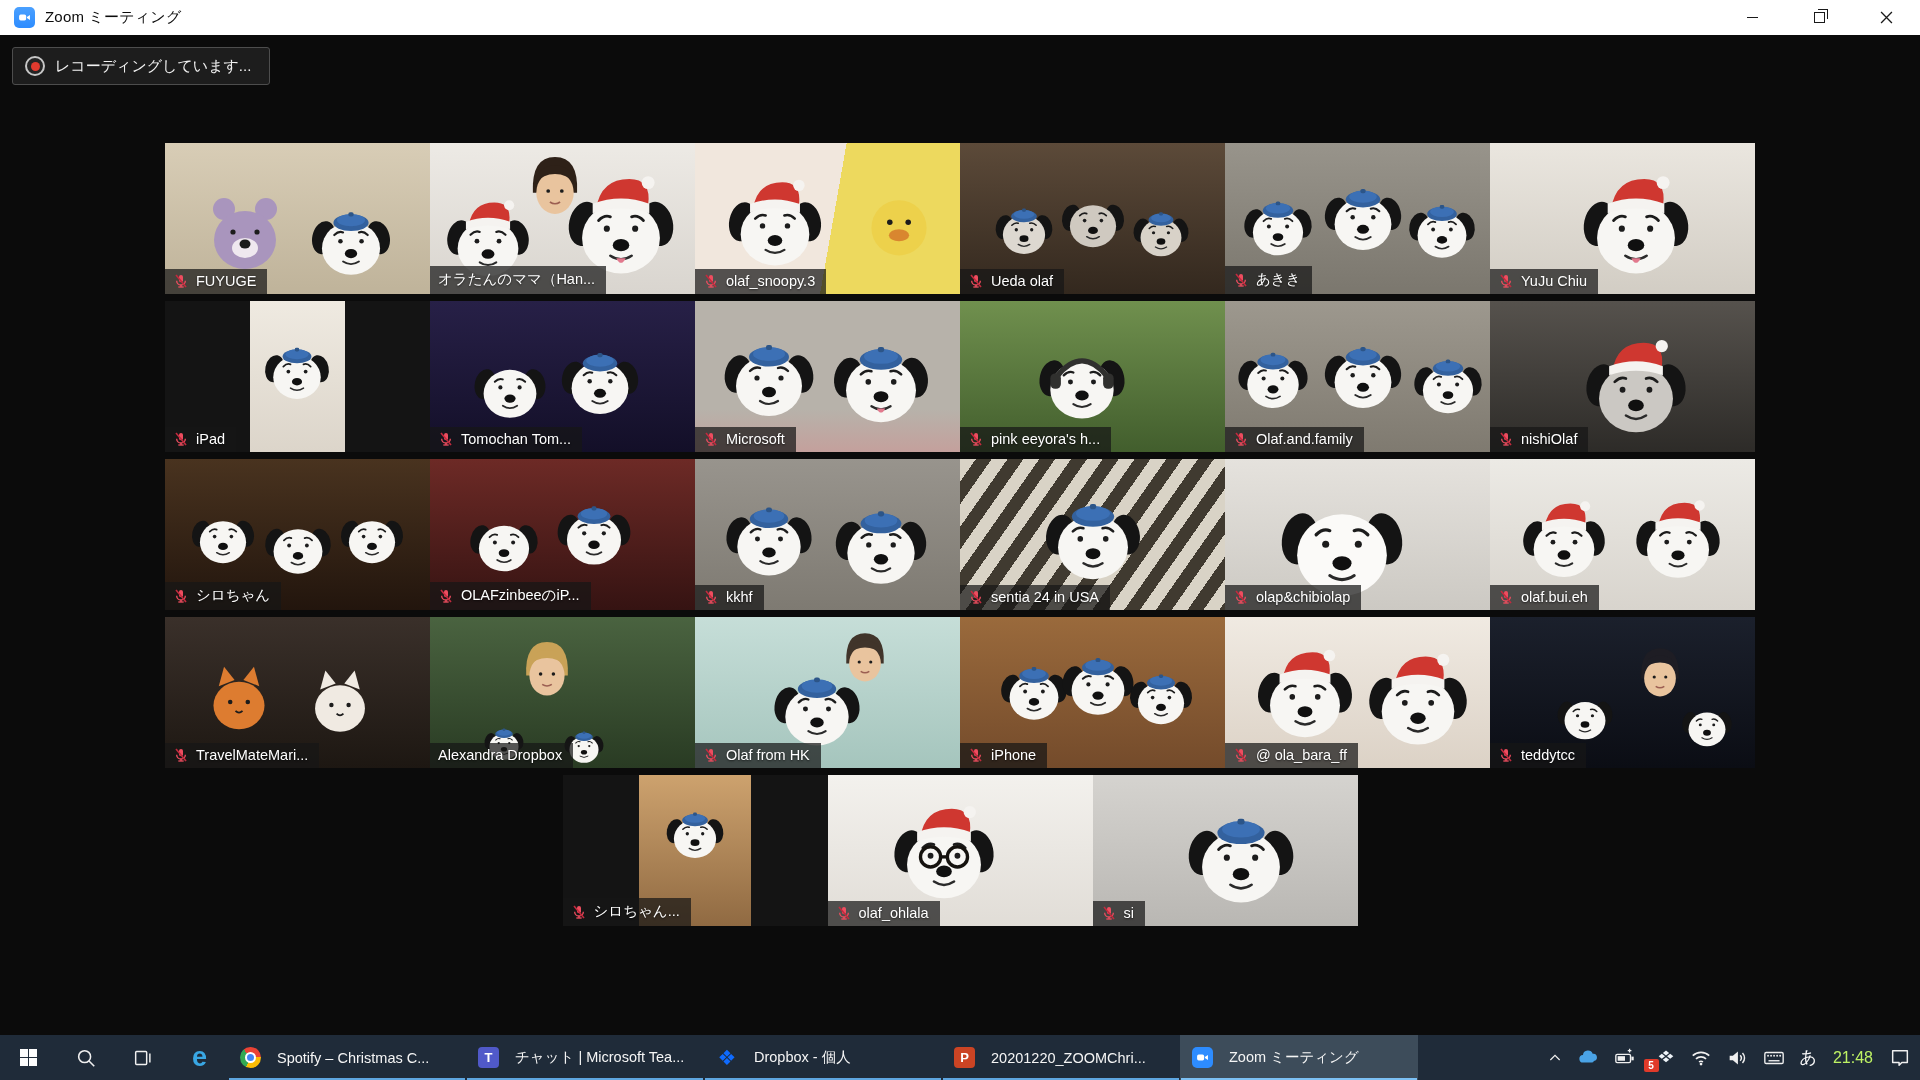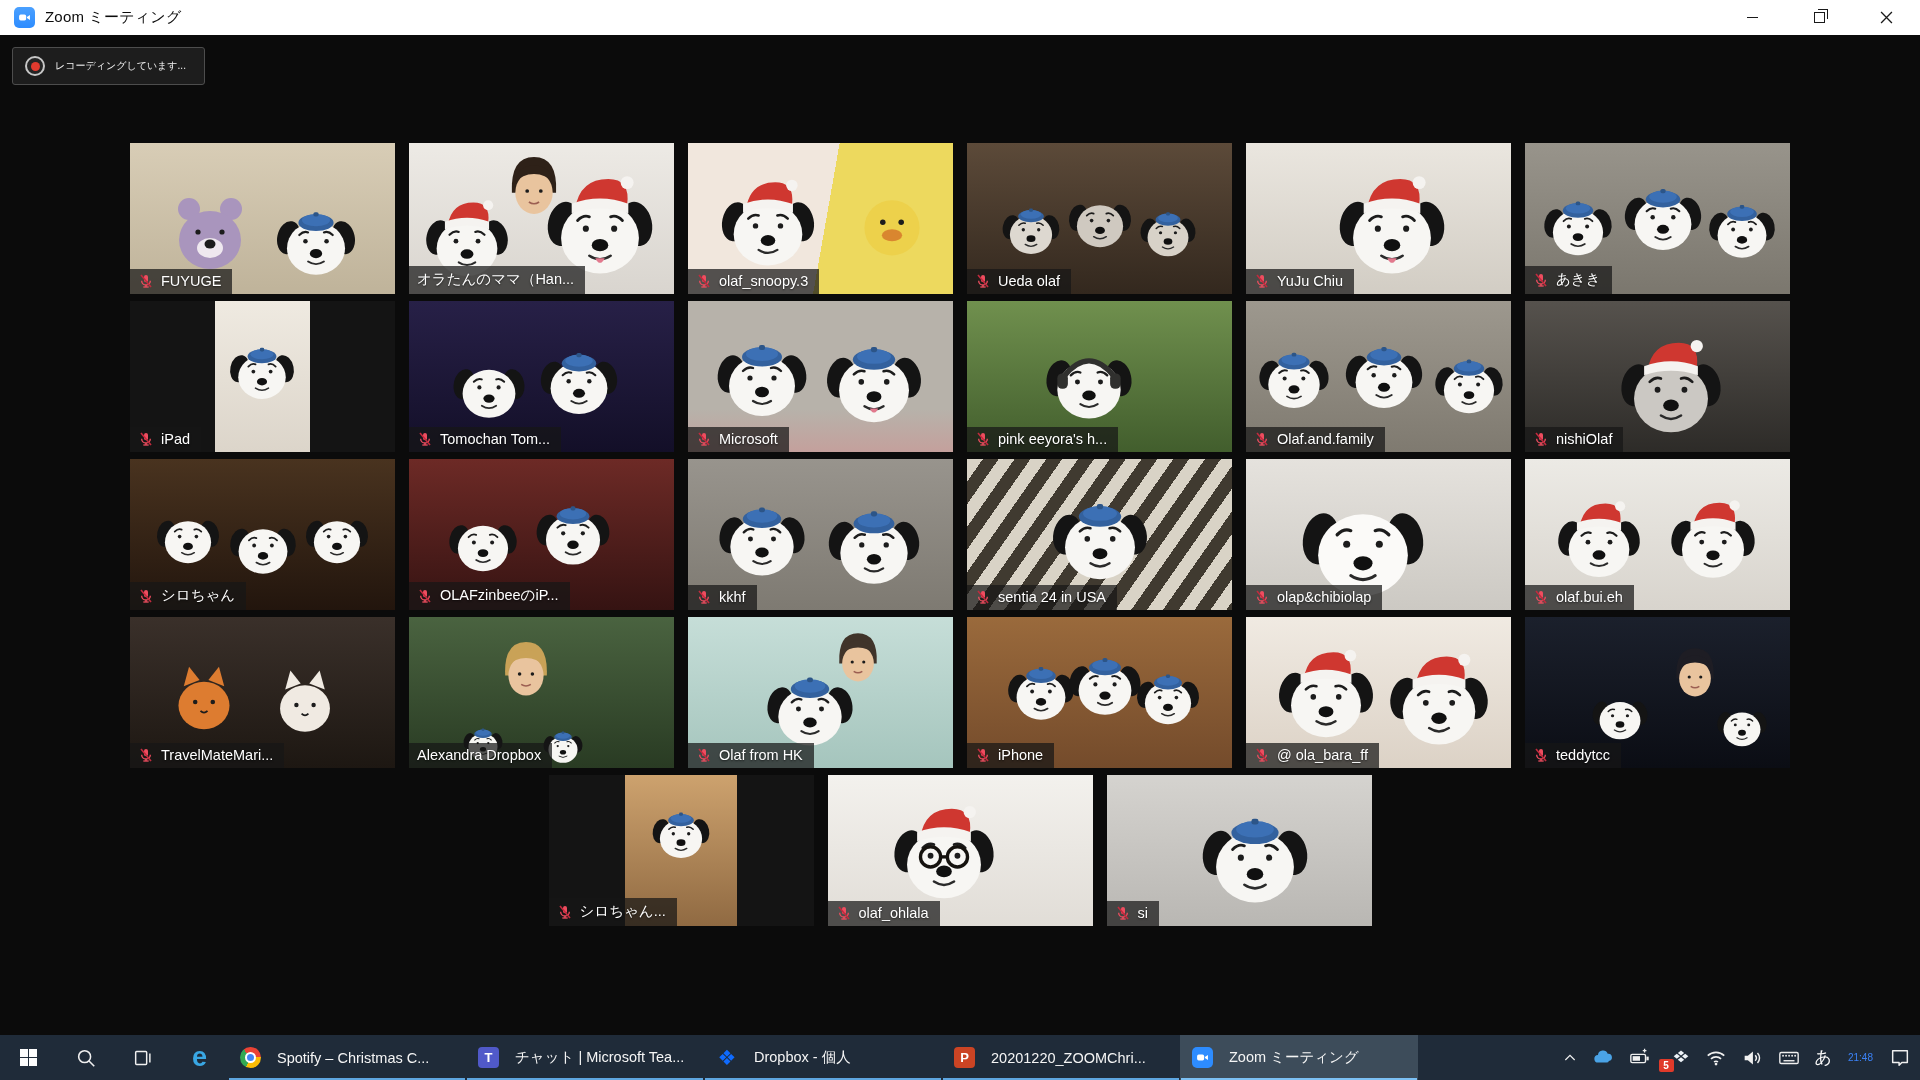--- a/index.html
+++ b/index.html
@@ -21,24 +21,24 @@
   .g-min{width:11px;height:1.5px;background:#1a1a1a;display:block;}
   .g-restore{width:9px;height:9px;border:1.3px solid #1a1a1a;position:relative;display:block;background:#fff;}
   .g-restore::before{content:"";position:absolute;top:-4px;left:2.5px;width:9px;height:9px;border:1.3px solid #1a1a1a;border-left:none;border-bottom:none;}
 
   
   .meeting{height:1000px;background:#0b0b0b;position:relative;flex:0 0 auto;}
   .recording{position:absolute;left:12px;top:12px;height:36px;display:inline-flex;align-items:center;gap:10px;
     padding:0 18px 0 12px;background:#1d1d1d;border:1px solid #4d4d4d;border-radius:3px;}
   .rec-dot{width:16px;height:16px;border-radius:50%;border:2px solid #c6c6c6;background:#242424;position:relative;}
   .rec-dot::after{content:"";position:absolute;inset:3.5px;border-radius:50%;background:#e03a2e;}
-  .recording span.lbl{color:#f2f2f2;font-size:10px;}
+  .recording span.lbl{color:#f2f2f2;font-size:15px;}
 
   .grid{padding-top:108px;display:flex;flex-direction:column;gap:7px;}
-  .vrow{display:flex;gap:14px;justify-content:center;}
+  .vrow{display:flex;gap:0;justify-content:center;}
   .tile{width:265px;height:151px;position:relative;background:#141414;overflow:hidden;flex:0 0 auto;}
   .tile.active{outline:3px solid #b9d24a;outline-offset:-3px;}
   .video{position:absolute;inset:0;overflow:hidden;}
   .video.pillar{position:relative;height:100%;margin:0 auto;}
   .plush{position:absolute;transform:translate(-50%,-50%);}
   .plush svg{display:block;width:100%;height:100%;}
 
   .nameplate{position:absolute;left:0;bottom:0;display:flex;align-items:center;gap:7px;
     background:rgba(22,22,22,.72);padding:4px 11px 5px 8px;max-width:100%;box-sizing:border-box;z-index:3;}
   .pname{color:#ffffff;font-size:14.5px;white-space:nowrap;text-shadow:0 1px 2px rgba(0,0,0,.6);}
@@ -64,21 +64,21 @@
   .ic-teams::after{content:"T";}
   .ic-dropbox{color:#0f6bff;font-size:21px;line-height:1;}
   .ic-dropbox::after{content:"❖";}
   .ic-ppt{width:21px;height:21px;border-radius:4px;background:#cb4424;color:#fff;display:flex;align-items:center;justify-content:center;font-size:13px;font-weight:bold;}
   .ic-ppt::after{content:"P";}
   .ic-zoomapp{width:21px;height:21px;border-radius:5px;background:#2d8cff;display:flex;align-items:center;justify-content:center;}
 
   .tray{margin-left:auto;display:flex;align-items:center;padding-right:2px;}
   .tray-it{height:45px;display:flex;align-items:center;justify-content:center;padding:0 7px;border:none;background:transparent;color:#fff;position:relative;}
   .ime{font-size:17px;color:#fdfdfd;font-family:"DejaVu Sans",sans-serif;}
-  .clock{font-size:10px;color:#3b82f6;padding:0 9px;}
+  .clock{font-size:16px;color:#bef264;padding:0 9px;}
   .badge5{position:absolute;left:0px;bottom:8px;min-width:13px;height:13px;border-radius:2px;background:#e03a2a;
     color:#fff;font-size:10px;font-weight:bold;display:flex;align-items:center;justify-content:center;padding:0 1px;}
 </style>
 </head>
 <body>
 
 <div class="window">
 
   <div class="titlebar">
     <span class="app-icon">
@@ -298,20 +298,84 @@
                   <path d="M5.5 11.5 a6.5 6.5 0 0 0 13 0" stroke="#ee4d5f" stroke-width="2" fill="none"></path>
                   <line x1="12" y1="18" x2="12" y2="21" stroke="#ee4d5f" stroke-width="2"></line>
                   <line x1="8" y1="21" x2="16" y2="21" stroke="#ee4d5f" stroke-width="2"></line>
                   <line x1="4.5" y1="3" x2="19.5" y2="21" stroke="#c22a3e" stroke-width="2.4"></line>
                 </svg>
               </span>
               <span class="pname">Ueda olaf</span>
             </div>
           </div>
           <div class="tile">
+            <div class="video" style="background: linear-gradient(rgb(152, 148, 139), rgb(123, 119, 110));">
+              <span class="plush" style="left: 20%; top: 56%; width: 76px; height: 76px;">
+                <svg viewBox="0 0 100 100">
+                  <ellipse cx="19" cy="44" rx="13" ry="19" fill="#141414" transform="rotate(12 19 44)"></ellipse>
+                  <ellipse cx="81" cy="44" rx="13" ry="19" fill="#141414" transform="rotate(-12 81 44)"></ellipse>
+                  <ellipse cx="50" cy="56" rx="33" ry="30" fill="#f7f6f3"></ellipse>
+                  <path d="M31 41 q5 -5 10 -3" stroke="#1c1c1c" stroke-width="2.4" fill="none" stroke-linecap="round"></path>
+                  <path d="M59 38 q5 -2 10 3" stroke="#1c1c1c" stroke-width="2.4" fill="none" stroke-linecap="round"></path>
+                  <circle cx="38" cy="48" r="2.6" fill="#1c1c1c"></circle>
+                  <circle cx="62" cy="48" r="2.6" fill="#1c1c1c"></circle>
+                  <ellipse cx="50" cy="62" rx="7" ry="5.2" fill="#101010"></ellipse>
+                  <path d="M41 71 Q50 77 59 71" stroke="#2a2a2a" stroke-width="2.2" fill="none" stroke-linecap="round"></path>
+                  <ellipse cx="50" cy="27" rx="20" ry="9.5" fill="#33619e"></ellipse>
+                  <ellipse cx="50" cy="24" rx="16" ry="7" fill="#3c70b5"></ellipse>
+                  <rect x="47" y="15" width="6" height="5" rx="2" fill="#2c5588"></rect>
+                </svg>
+              </span>
+              <span class="plush" style="left: 52%; top: 50%; width: 86px; height: 86px;">
+                <svg viewBox="0 0 100 100">
+                  <ellipse cx="19" cy="44" rx="13" ry="19" fill="#141414" transform="rotate(12 19 44)"></ellipse>
+                  <ellipse cx="81" cy="44" rx="13" ry="19" fill="#141414" transform="rotate(-12 81 44)"></ellipse>
+                  <ellipse cx="50" cy="56" rx="33" ry="30" fill="#f7f6f3"></ellipse>
+                  <path d="M31 41 q5 -5 10 -3" stroke="#1c1c1c" stroke-width="2.4" fill="none" stroke-linecap="round"></path>
+                  <path d="M59 38 q5 -2 10 3" stroke="#1c1c1c" stroke-width="2.4" fill="none" stroke-linecap="round"></path>
+                  <circle cx="38" cy="48" r="2.6" fill="#1c1c1c"></circle>
+                  <circle cx="62" cy="48" r="2.6" fill="#1c1c1c"></circle>
+                  <ellipse cx="50" cy="62" rx="7" ry="5.2" fill="#101010"></ellipse>
+                  <path d="M41 71 Q50 77 59 71" stroke="#2a2a2a" stroke-width="2.2" fill="none" stroke-linecap="round"></path>
+                  <ellipse cx="50" cy="27" rx="20" ry="9.5" fill="#33619e"></ellipse>
+                  <ellipse cx="50" cy="24" rx="16" ry="7" fill="#3c70b5"></ellipse>
+                  <rect x="47" y="15" width="6" height="5" rx="2" fill="#2c5588"></rect>
+                </svg>
+              </span>
+              <span class="plush" style="left: 82%; top: 58%; width: 74px; height: 74px;">
+                <svg viewBox="0 0 100 100">
+                  <ellipse cx="19" cy="44" rx="13" ry="19" fill="#141414" transform="rotate(12 19 44)"></ellipse>
+                  <ellipse cx="81" cy="44" rx="13" ry="19" fill="#141414" transform="rotate(-12 81 44)"></ellipse>
+                  <ellipse cx="50" cy="56" rx="33" ry="30" fill="#f7f6f3"></ellipse>
+                  <path d="M31 41 q5 -5 10 -3" stroke="#1c1c1c" stroke-width="2.4" fill="none" stroke-linecap="round"></path>
+                  <path d="M59 38 q5 -2 10 3" stroke="#1c1c1c" stroke-width="2.4" fill="none" stroke-linecap="round"></path>
+                  <circle cx="38" cy="48" r="2.6" fill="#1c1c1c"></circle>
+                  <circle cx="62" cy="48" r="2.6" fill="#1c1c1c"></circle>
+                  <ellipse cx="50" cy="62" rx="7" ry="5.2" fill="#101010"></ellipse>
+                  <path d="M41 71 Q50 77 59 71" stroke="#2a2a2a" stroke-width="2.2" fill="none" stroke-linecap="round"></path>
+                  <ellipse cx="50" cy="27" rx="20" ry="9.5" fill="#33619e"></ellipse>
+                  <ellipse cx="50" cy="24" rx="16" ry="7" fill="#3c70b5"></ellipse>
+                  <rect x="47" y="15" width="6" height="5" rx="2" fill="#2c5588"></rect>
+                </svg>
+              </span>
+            </div>
+            <div class="nameplate">
+              <span class="mic">
+                <svg viewBox="0 0 24 24" width="16" height="16">
+                  <rect x="9" y="3" width="6" height="11" rx="3" fill="#ee4d5f"></rect>
+                  <path d="M5.5 11.5 a6.5 6.5 0 0 0 13 0" stroke="#ee4d5f" stroke-width="2" fill="none"></path>
+                  <line x1="12" y1="18" x2="12" y2="21" stroke="#ee4d5f" stroke-width="2"></line>
+                  <line x1="8" y1="21" x2="16" y2="21" stroke="#ee4d5f" stroke-width="2"></line>
+                  <line x1="4.5" y1="3" x2="19.5" y2="21" stroke="#c22a3e" stroke-width="2.4"></line>
+                </svg>
+              </span>
+              <span class="pname">あきき</span>
+            </div>
+          </div>
+          <div class="tile">
             <div class="video" style="background: linear-gradient(rgb(234, 230, 223), rgb(210, 205, 196));">
               <span class="plush" style="left: 55%; top: 58%; width: 118px; height: 118px;">
                 <svg viewBox="0 0 100 100">
                   <ellipse cx="19" cy="44" rx="13" ry="19" fill="#141414" transform="rotate(12 19 44)"></ellipse>
                   <ellipse cx="81" cy="44" rx="13" ry="19" fill="#141414" transform="rotate(-12 81 44)"></ellipse>
                   <ellipse cx="50" cy="56" rx="33" ry="30" fill="#f7f6f3"></ellipse>
                   <path d="M31 41 q5 -5 10 -3" stroke="#1c1c1c" stroke-width="2.4" fill="none" stroke-linecap="round"></path>
                   <path d="M59 38 q5 -2 10 3" stroke="#1c1c1c" stroke-width="2.4" fill="none" stroke-linecap="round"></path>
                   <circle cx="38" cy="48" r="2.6" fill="#1c1c1c"></circle>
                   <circle cx="62" cy="48" r="2.6" fill="#1c1c1c"></circle>
@@ -328,84 +392,20 @@
               <span class="mic">
                 <svg viewBox="0 0 24 24" width="16" height="16">
                   <rect x="9" y="3" width="6" height="11" rx="3" fill="#ee4d5f"></rect>
                   <path d="M5.5 11.5 a6.5 6.5 0 0 0 13 0" stroke="#ee4d5f" stroke-width="2" fill="none"></path>
                   <line x1="12" y1="18" x2="12" y2="21" stroke="#ee4d5f" stroke-width="2"></line>
                   <line x1="8" y1="21" x2="16" y2="21" stroke="#ee4d5f" stroke-width="2"></line>
                   <line x1="4.5" y1="3" x2="19.5" y2="21" stroke="#c22a3e" stroke-width="2.4"></line>
                 </svg>
               </span>
               <span class="pname">YuJu Chiu</span>
-            </div>
-          </div>
-          <div class="tile">
-            <div class="video" style="background: linear-gradient(rgb(152, 148, 139), rgb(123, 119, 110));">
-              <span class="plush" style="left: 20%; top: 56%; width: 76px; height: 76px;">
-                <svg viewBox="0 0 100 100">
-                  <ellipse cx="19" cy="44" rx="13" ry="19" fill="#141414" transform="rotate(12 19 44)"></ellipse>
-                  <ellipse cx="81" cy="44" rx="13" ry="19" fill="#141414" transform="rotate(-12 81 44)"></ellipse>
-                  <ellipse cx="50" cy="56" rx="33" ry="30" fill="#f7f6f3"></ellipse>
-                  <path d="M31 41 q5 -5 10 -3" stroke="#1c1c1c" stroke-width="2.4" fill="none" stroke-linecap="round"></path>
-                  <path d="M59 38 q5 -2 10 3" stroke="#1c1c1c" stroke-width="2.4" fill="none" stroke-linecap="round"></path>
-                  <circle cx="38" cy="48" r="2.6" fill="#1c1c1c"></circle>
-                  <circle cx="62" cy="48" r="2.6" fill="#1c1c1c"></circle>
-                  <ellipse cx="50" cy="62" rx="7" ry="5.2" fill="#101010"></ellipse>
-                  <path d="M41 71 Q50 77 59 71" stroke="#2a2a2a" stroke-width="2.2" fill="none" stroke-linecap="round"></path>
-                  <ellipse cx="50" cy="27" rx="20" ry="9.5" fill="#33619e"></ellipse>
-                  <ellipse cx="50" cy="24" rx="16" ry="7" fill="#3c70b5"></ellipse>
-                  <rect x="47" y="15" width="6" height="5" rx="2" fill="#2c5588"></rect>
-                </svg>
-              </span>
-              <span class="plush" style="left: 52%; top: 50%; width: 86px; height: 86px;">
-                <svg viewBox="0 0 100 100">
-                  <ellipse cx="19" cy="44" rx="13" ry="19" fill="#141414" transform="rotate(12 19 44)"></ellipse>
-                  <ellipse cx="81" cy="44" rx="13" ry="19" fill="#141414" transform="rotate(-12 81 44)"></ellipse>
-                  <ellipse cx="50" cy="56" rx="33" ry="30" fill="#f7f6f3"></ellipse>
-                  <path d="M31 41 q5 -5 10 -3" stroke="#1c1c1c" stroke-width="2.4" fill="none" stroke-linecap="round"></path>
-                  <path d="M59 38 q5 -2 10 3" stroke="#1c1c1c" stroke-width="2.4" fill="none" stroke-linecap="round"></path>
-                  <circle cx="38" cy="48" r="2.6" fill="#1c1c1c"></circle>
-                  <circle cx="62" cy="48" r="2.6" fill="#1c1c1c"></circle>
-                  <ellipse cx="50" cy="62" rx="7" ry="5.2" fill="#101010"></ellipse>
-                  <path d="M41 71 Q50 77 59 71" stroke="#2a2a2a" stroke-width="2.2" fill="none" stroke-linecap="round"></path>
-                  <ellipse cx="50" cy="27" rx="20" ry="9.5" fill="#33619e"></ellipse>
-                  <ellipse cx="50" cy="24" rx="16" ry="7" fill="#3c70b5"></ellipse>
-                  <rect x="47" y="15" width="6" height="5" rx="2" fill="#2c5588"></rect>
-                </svg>
-              </span>
-              <span class="plush" style="left: 82%; top: 58%; width: 74px; height: 74px;">
-                <svg viewBox="0 0 100 100">
-                  <ellipse cx="19" cy="44" rx="13" ry="19" fill="#141414" transform="rotate(12 19 44)"></ellipse>
-                  <ellipse cx="81" cy="44" rx="13" ry="19" fill="#141414" transform="rotate(-12 81 44)"></ellipse>
-                  <ellipse cx="50" cy="56" rx="33" ry="30" fill="#f7f6f3"></ellipse>
-                  <path d="M31 41 q5 -5 10 -3" stroke="#1c1c1c" stroke-width="2.4" fill="none" stroke-linecap="round"></path>
-                  <path d="M59 38 q5 -2 10 3" stroke="#1c1c1c" stroke-width="2.4" fill="none" stroke-linecap="round"></path>
-                  <circle cx="38" cy="48" r="2.6" fill="#1c1c1c"></circle>
-                  <circle cx="62" cy="48" r="2.6" fill="#1c1c1c"></circle>
-                  <ellipse cx="50" cy="62" rx="7" ry="5.2" fill="#101010"></ellipse>
-                  <path d="M41 71 Q50 77 59 71" stroke="#2a2a2a" stroke-width="2.2" fill="none" stroke-linecap="round"></path>
-                  <ellipse cx="50" cy="27" rx="20" ry="9.5" fill="#33619e"></ellipse>
-                  <ellipse cx="50" cy="24" rx="16" ry="7" fill="#3c70b5"></ellipse>
-                  <rect x="47" y="15" width="6" height="5" rx="2" fill="#2c5588"></rect>
-                </svg>
-              </span>
-            </div>
-            <div class="nameplate">
-              <span class="mic">
-                <svg viewBox="0 0 24 24" width="16" height="16">
-                  <rect x="9" y="3" width="6" height="11" rx="3" fill="#ee4d5f"></rect>
-                  <path d="M5.5 11.5 a6.5 6.5 0 0 0 13 0" stroke="#ee4d5f" stroke-width="2" fill="none"></path>
-                  <line x1="12" y1="18" x2="12" y2="21" stroke="#ee4d5f" stroke-width="2"></line>
-                  <line x1="8" y1="21" x2="16" y2="21" stroke="#ee4d5f" stroke-width="2"></line>
-                  <line x1="4.5" y1="3" x2="19.5" y2="21" stroke="#c22a3e" stroke-width="2.4"></line>
-                </svg>
-              </span>
-              <span class="pname">あきき</span>
             </div>
           </div>
         </div>
         <div class="vrow">
           <div class="tile">
             <div class="video pillar" style="width: 36%; background: linear-gradient(rgb(239, 234, 225), rgb(220, 213, 202));">
               <span class="plush" style="left: 50%; top: 48%; width: 72px; height: 72px;">
                 <svg viewBox="0 0 100 100">
                   <ellipse cx="19" cy="44" rx="13" ry="19" fill="#141414" transform="rotate(12 19 44)"></ellipse>
                   <ellipse cx="81" cy="44" rx="13" ry="19" fill="#141414" transform="rotate(-12 81 44)"></ellipse>

